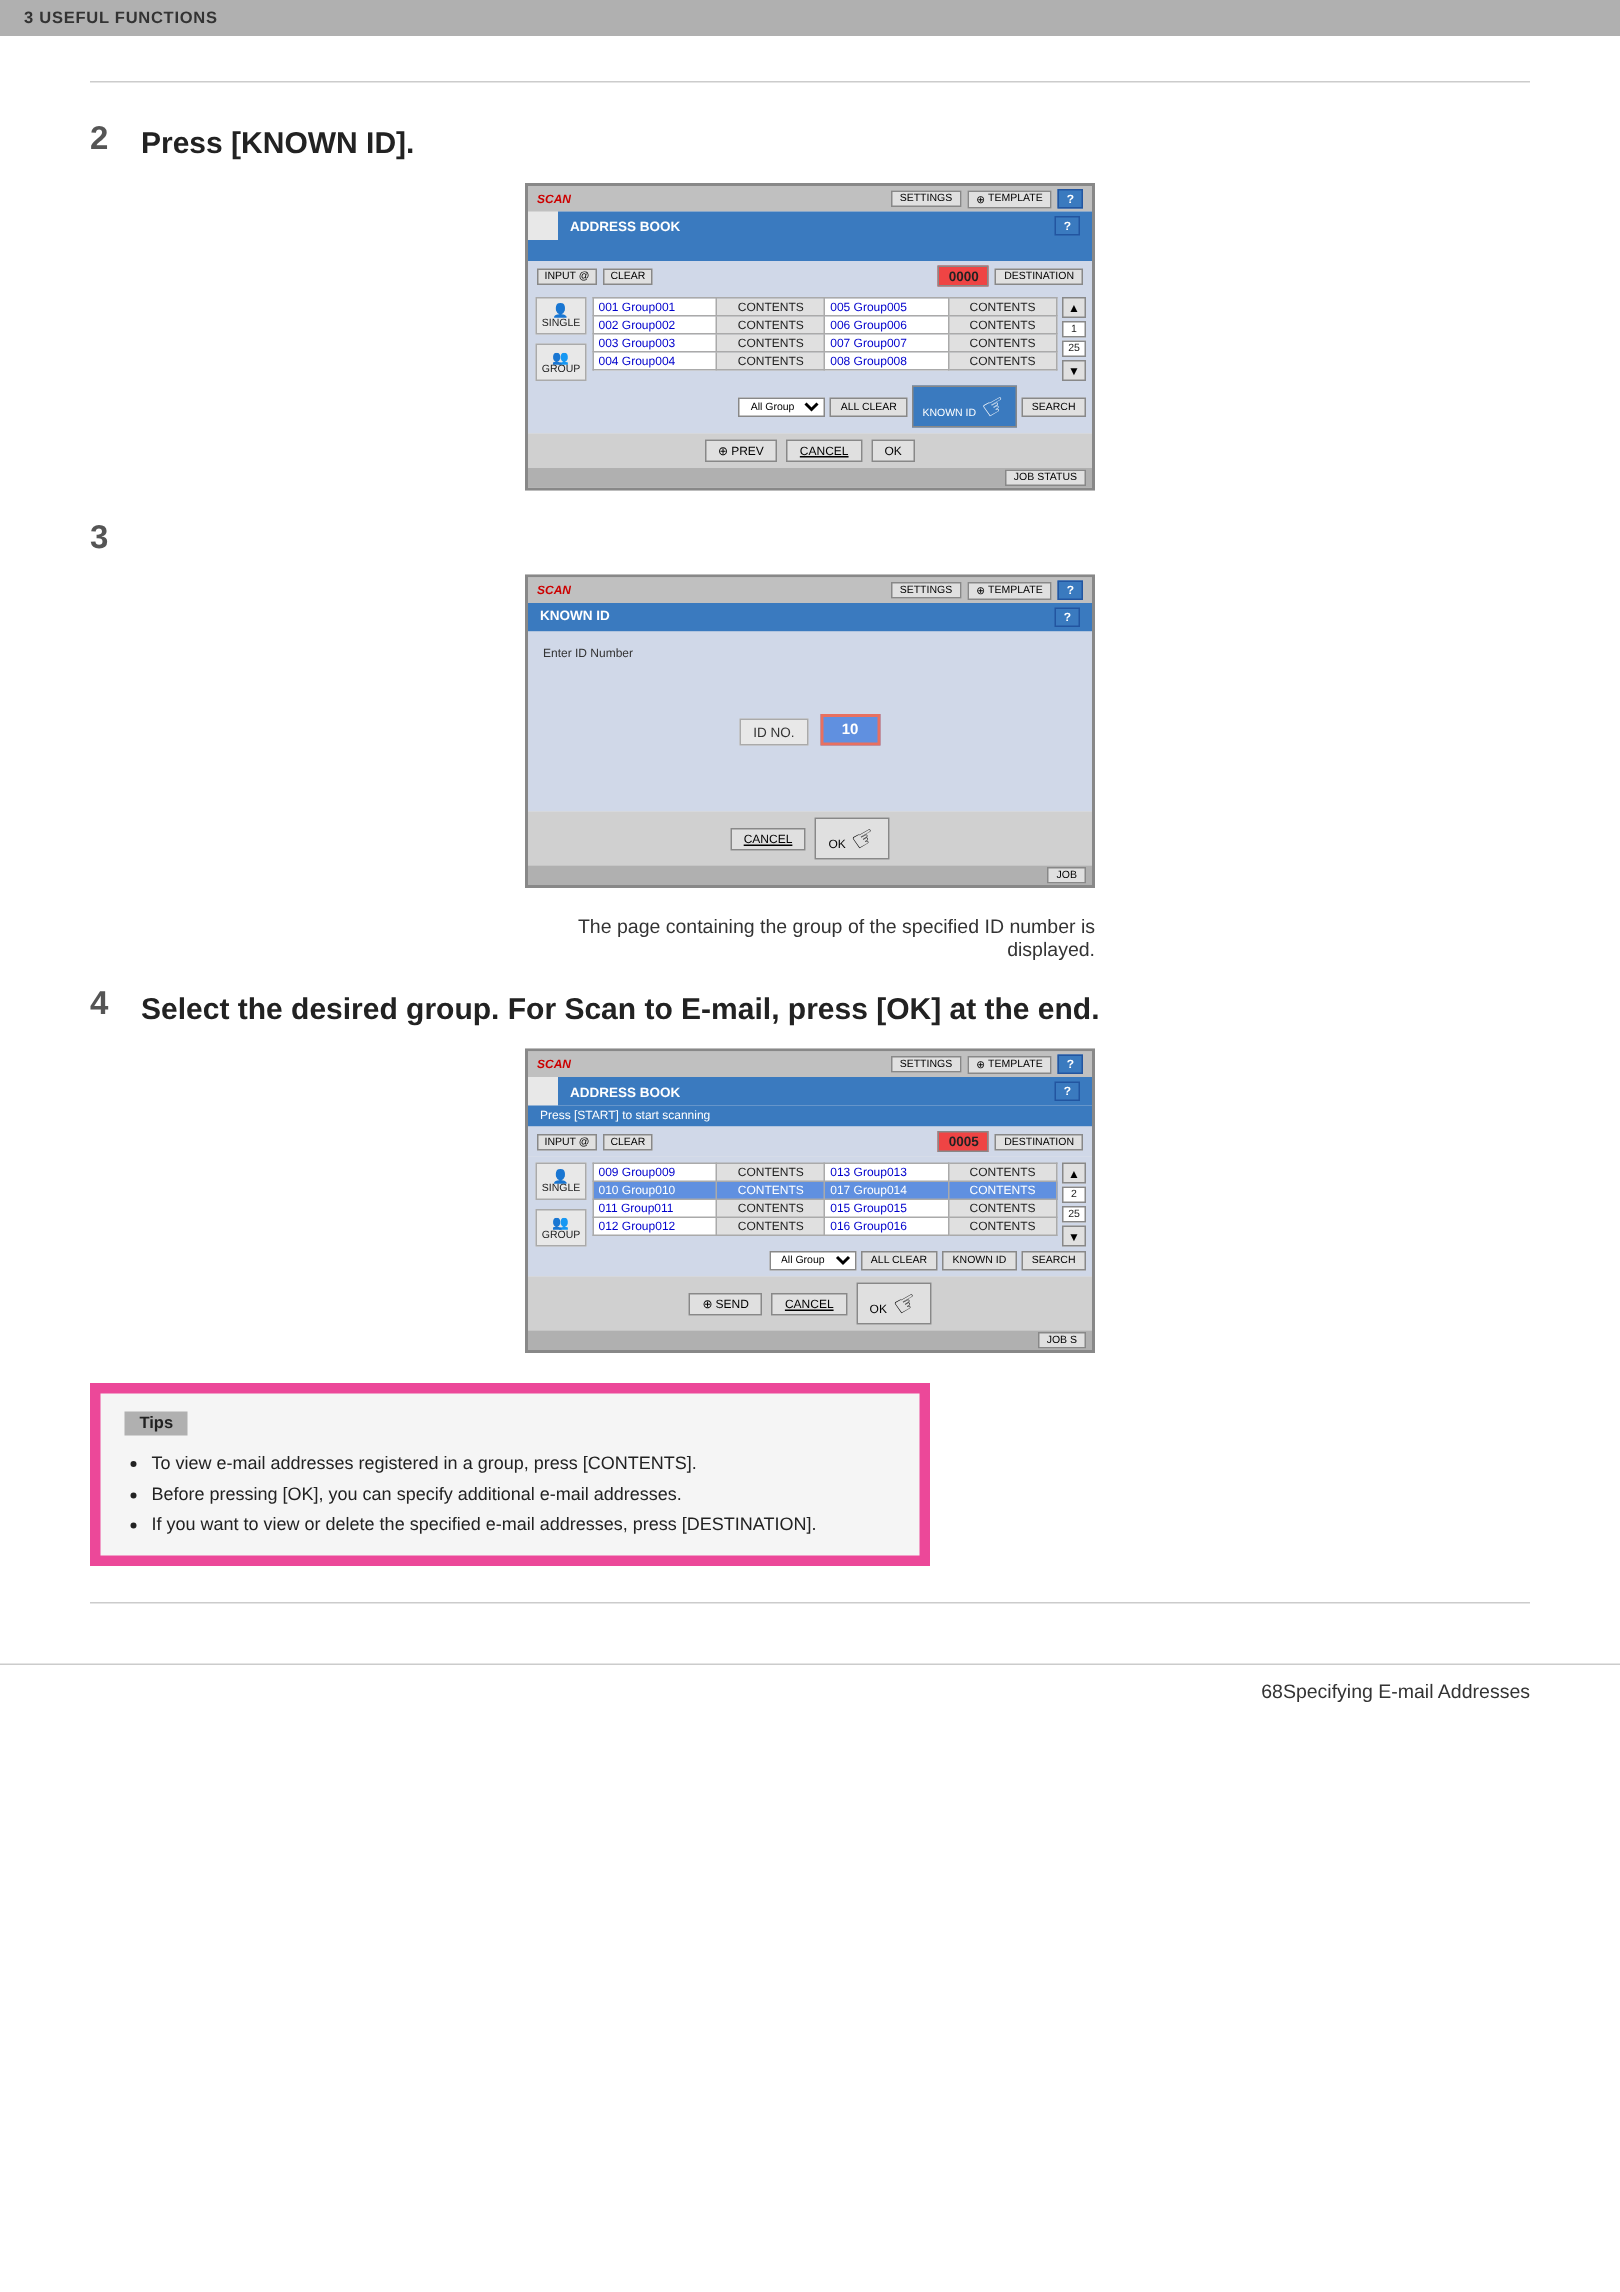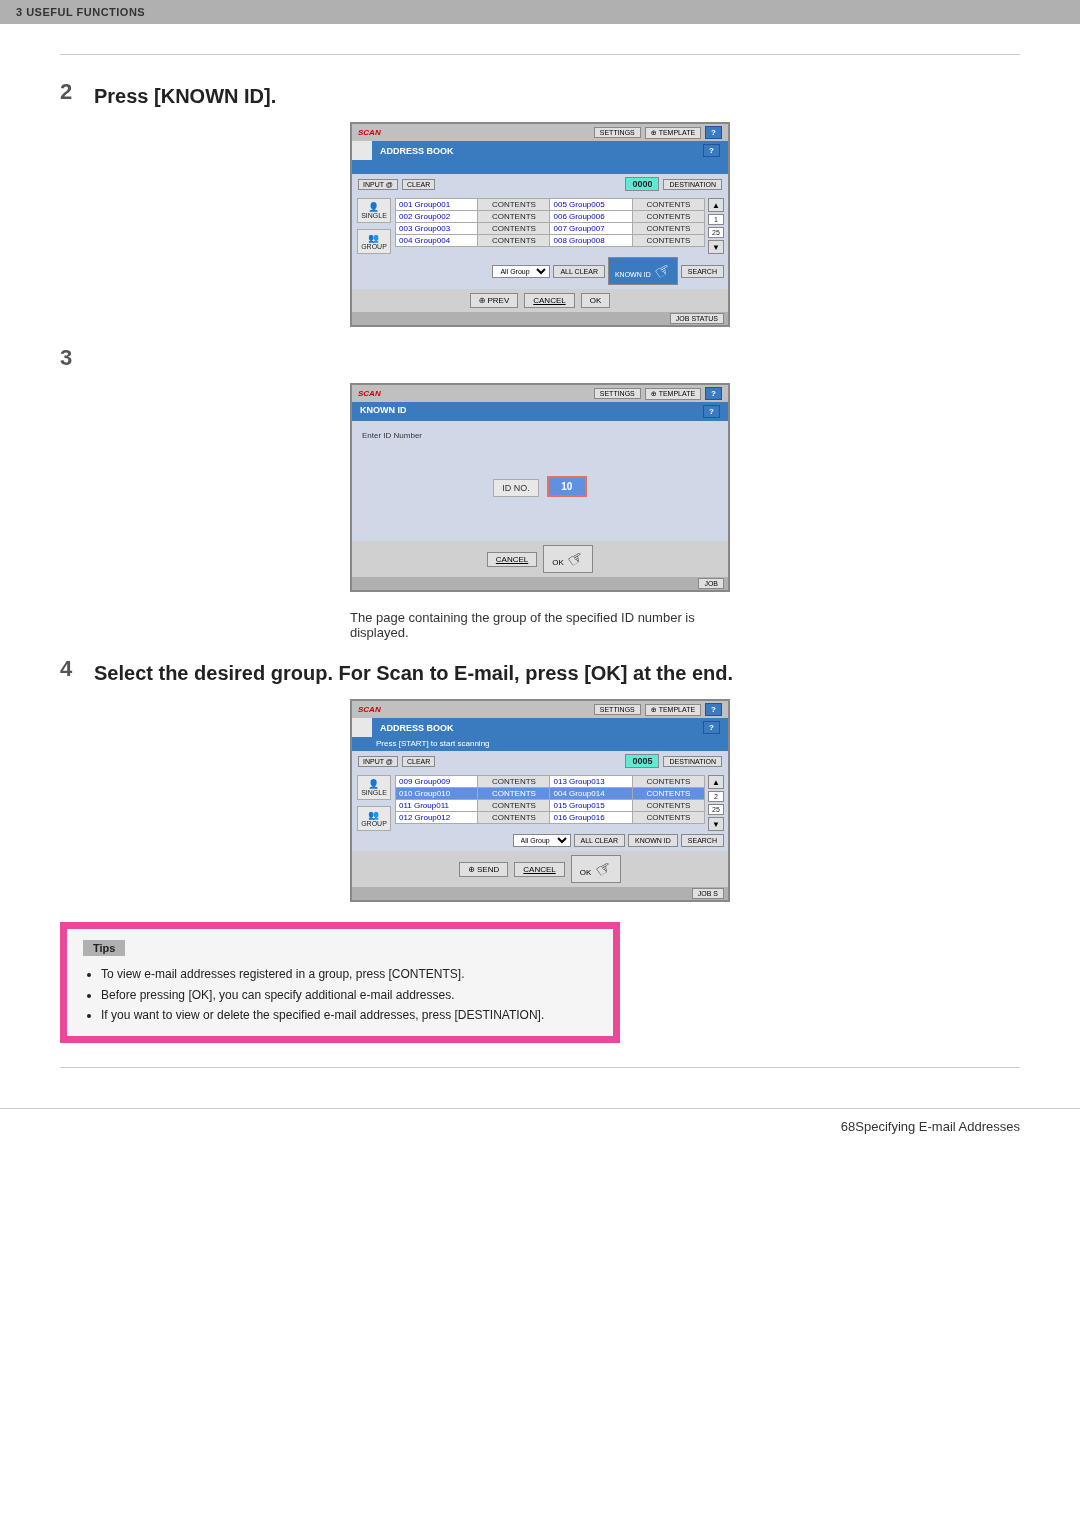--- a/index.html
+++ b/index.html
@@ -127,34 +127,34 @@
       font-weight: bold;
       display: flex;
       justify-content: space-between;
       align-items: center;
       margin-left: 20px;
     }
 
     .notification-bar {
       background: #3a7abf;
       color: #fff;
-      padding: 2px 24px;
+      padding: 2px 8px;
       font-size: 8px;
       min-height: 14px;
     }
 
     .screen-input-row {
       display: flex;
       align-items: center;
       background: #d0d8e8;
       padding: 3px 6px;
       gap: 4px;
     }
     .dest-count {
-      background: #5eead4;
+      background: #ef4444;
       border: 1px solid #888;
       padding: 1px 6px;
       font-size: 9px;
       font-weight: bold;
       margin-left: auto;
     }
     .input-btn {
       background: #e0e0e0;
       border: 1px solid #888;
       padding: 1px 4px;
@@ -375,21 +375,21 @@
       min-width: 40px;
       text-align: center;
     }
 
     
     .explanation-text {
       font-size: 13px;
       color: #333;
       margin: 8px auto;
       max-width: 380px;
-      text-align: left;
+      text-align: right;
     }
 
     
     .tips-box {
       border: 7px solid #ec4899;
       background: #f5f5f5;
       padding: 10px 16px;
       margin-top: 20px;
       max-width: 560px;
     }
@@ -662,21 +662,21 @@
               <tbody>
                 <tr>
                   <td class="group-name">009 Group009</td>
                   <td class="contents-btn">CONTENTS</td>
                   <td class="group-name">013 Group013</td>
                   <td class="contents-btn">CONTENTS</td>
                 </tr>
                 <tr class="highlighted-row">
                   <td class="group-name">010 Group010</td>
                   <td class="contents-btn">CONTENTS</td>
-                  <td class="group-name">004 Group014</td>
+                  <td class="group-name">017 Group014</td>
                   <td class="contents-btn">CONTENTS</td>
                 </tr>
                 <tr>
                   <td class="group-name">011 Group011</td>
                   <td class="contents-btn">CONTENTS</td>
                   <td class="group-name">015 Group015</td>
                   <td class="contents-btn">CONTENTS</td>
                 </tr>
                 <tr>
                   <td class="group-name">012 Group012</td>

